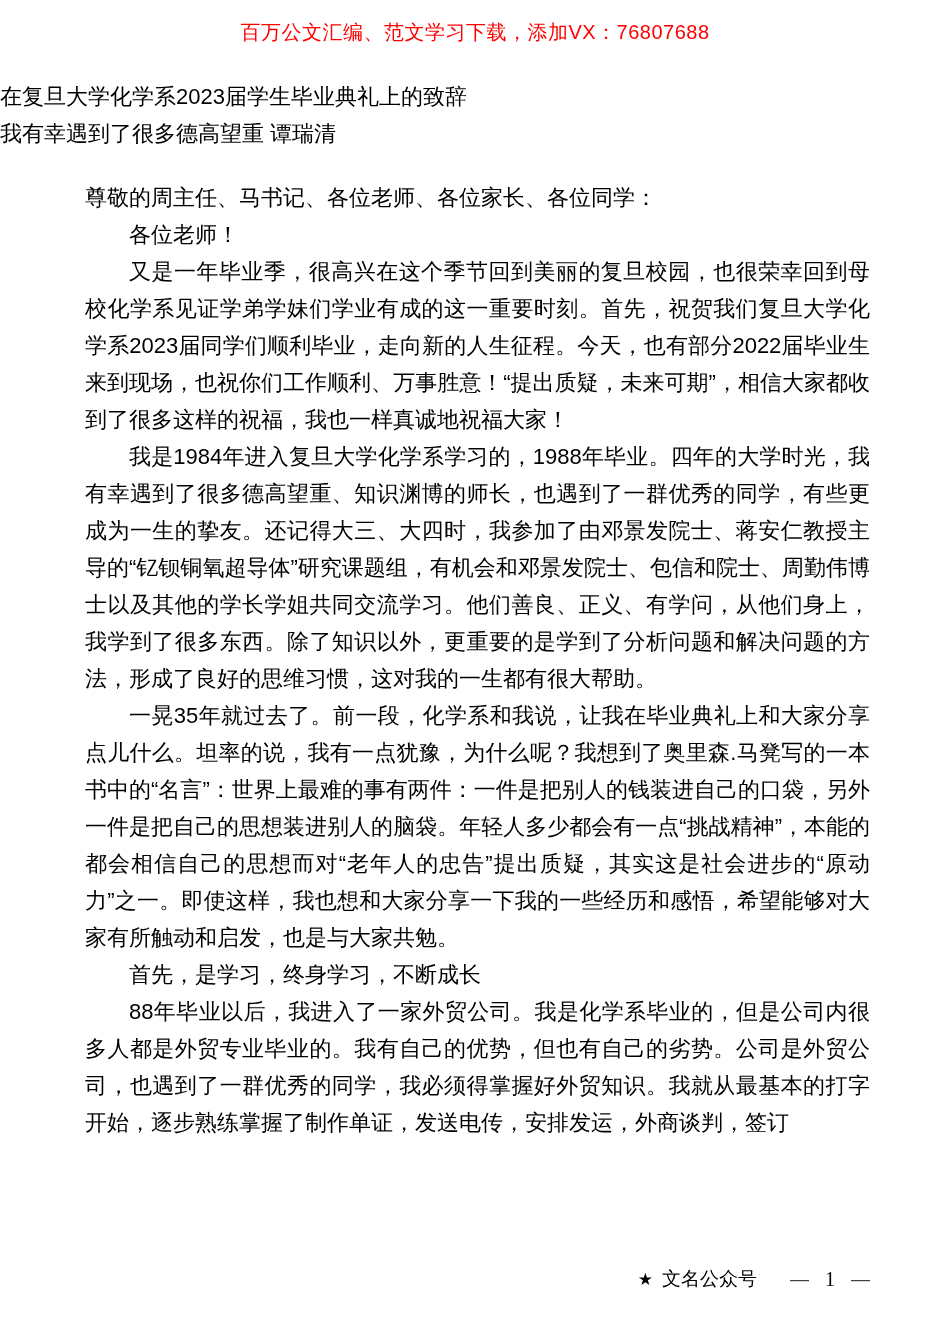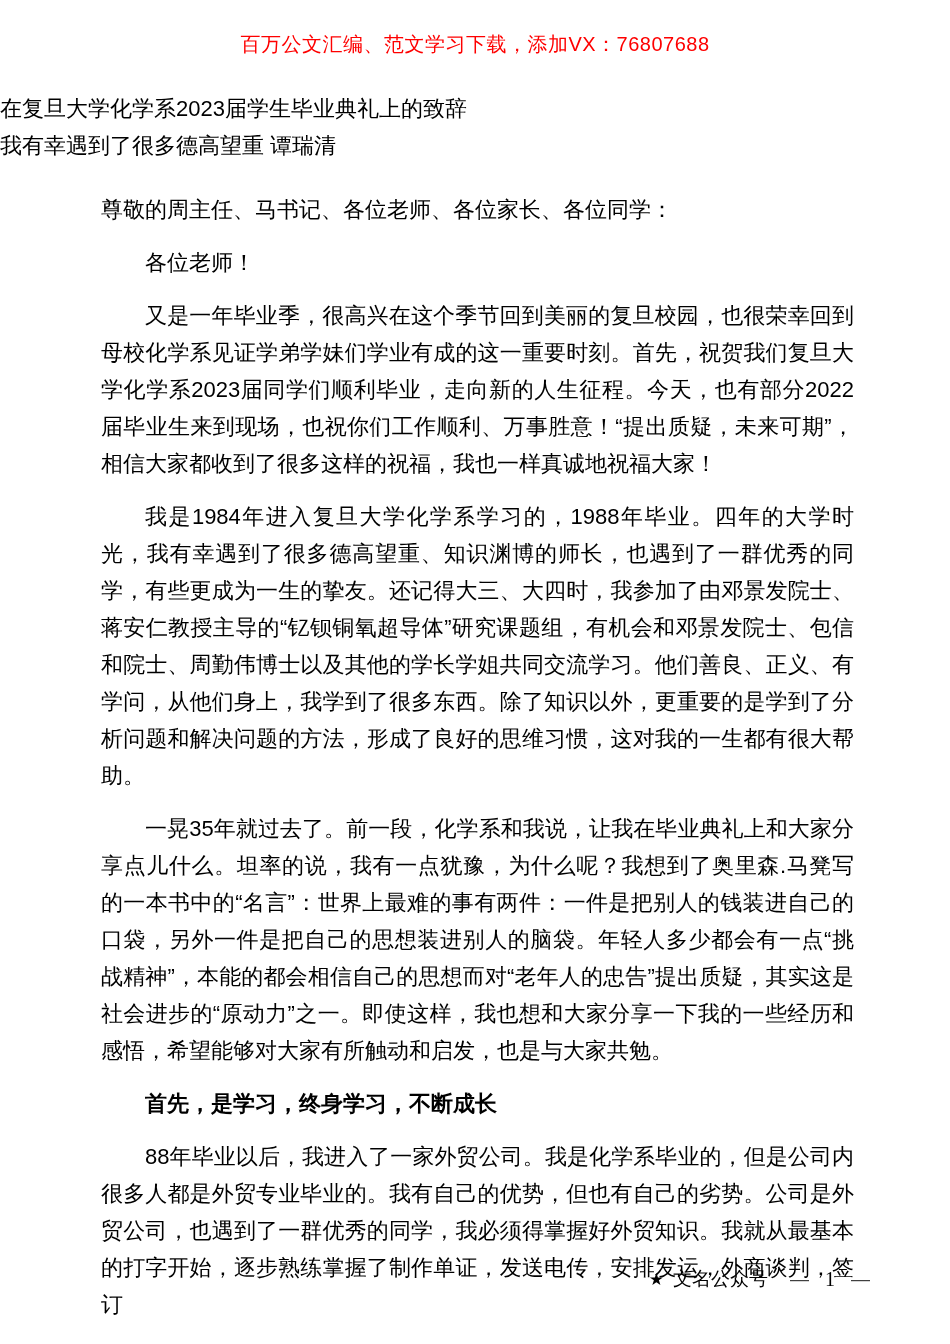--- a/index.html
+++ b/index.html
@@ -10,21 +10,21 @@
   .page {
     position: relative;
     width: 950px;
     height: 1344px;
     background: #ffffff;
     overflow: hidden;
     font-family: "Liberation Sans", sans-serif;
     color: #000000;
   }
   .notice {
-    margin-top: 32px;
+    margin-top: 20px;
     text-align: center;
     font-size: 20px;
     line-height: 24px;
     color: #fe0000;
     letter-spacing: 0.5px;
   }
   .title-block {
     margin-top: 34px;
     text-align: left;
     font-size: 22px;
@@ -32,44 +32,44 @@
   }
   .title-block div { margin: 0; }
   .body-text {
     margin: 27px 80px 0 85px;
     font-size: 22px;
     line-height: 37px;
     text-align: justify;
     text-justify: inter-ideograph;
   }
   .body-text p {
-    margin: 16px;
+    margin: 0;
     text-indent: 2em;
   }
   .body-text p.salutation {
     text-indent: 0;
   }
   .body-text p.section-heading {
-    font-weight: bold;
+    font-weight: normal;
   }
   .footer {
     position: absolute;
     right: 80px;
     bottom: 52px;
     display: flex;
     align-items: center;
     font-size: 19px;
     color: #000000;
   }
   .footer .star {
     font-size: 17px;
     margin-right: 9px;
   }
   .footer .brand {
-    margin-right: 22px;
+    margin-right: 33px;
   }
   .footer .dash {
     color: #404040;
     letter-spacing: 0;
   }
   .footer .pagenum {
     font-family: "Liberation Serif", serif;
     margin: 0 16px;
     font-size: 20px;
   }

